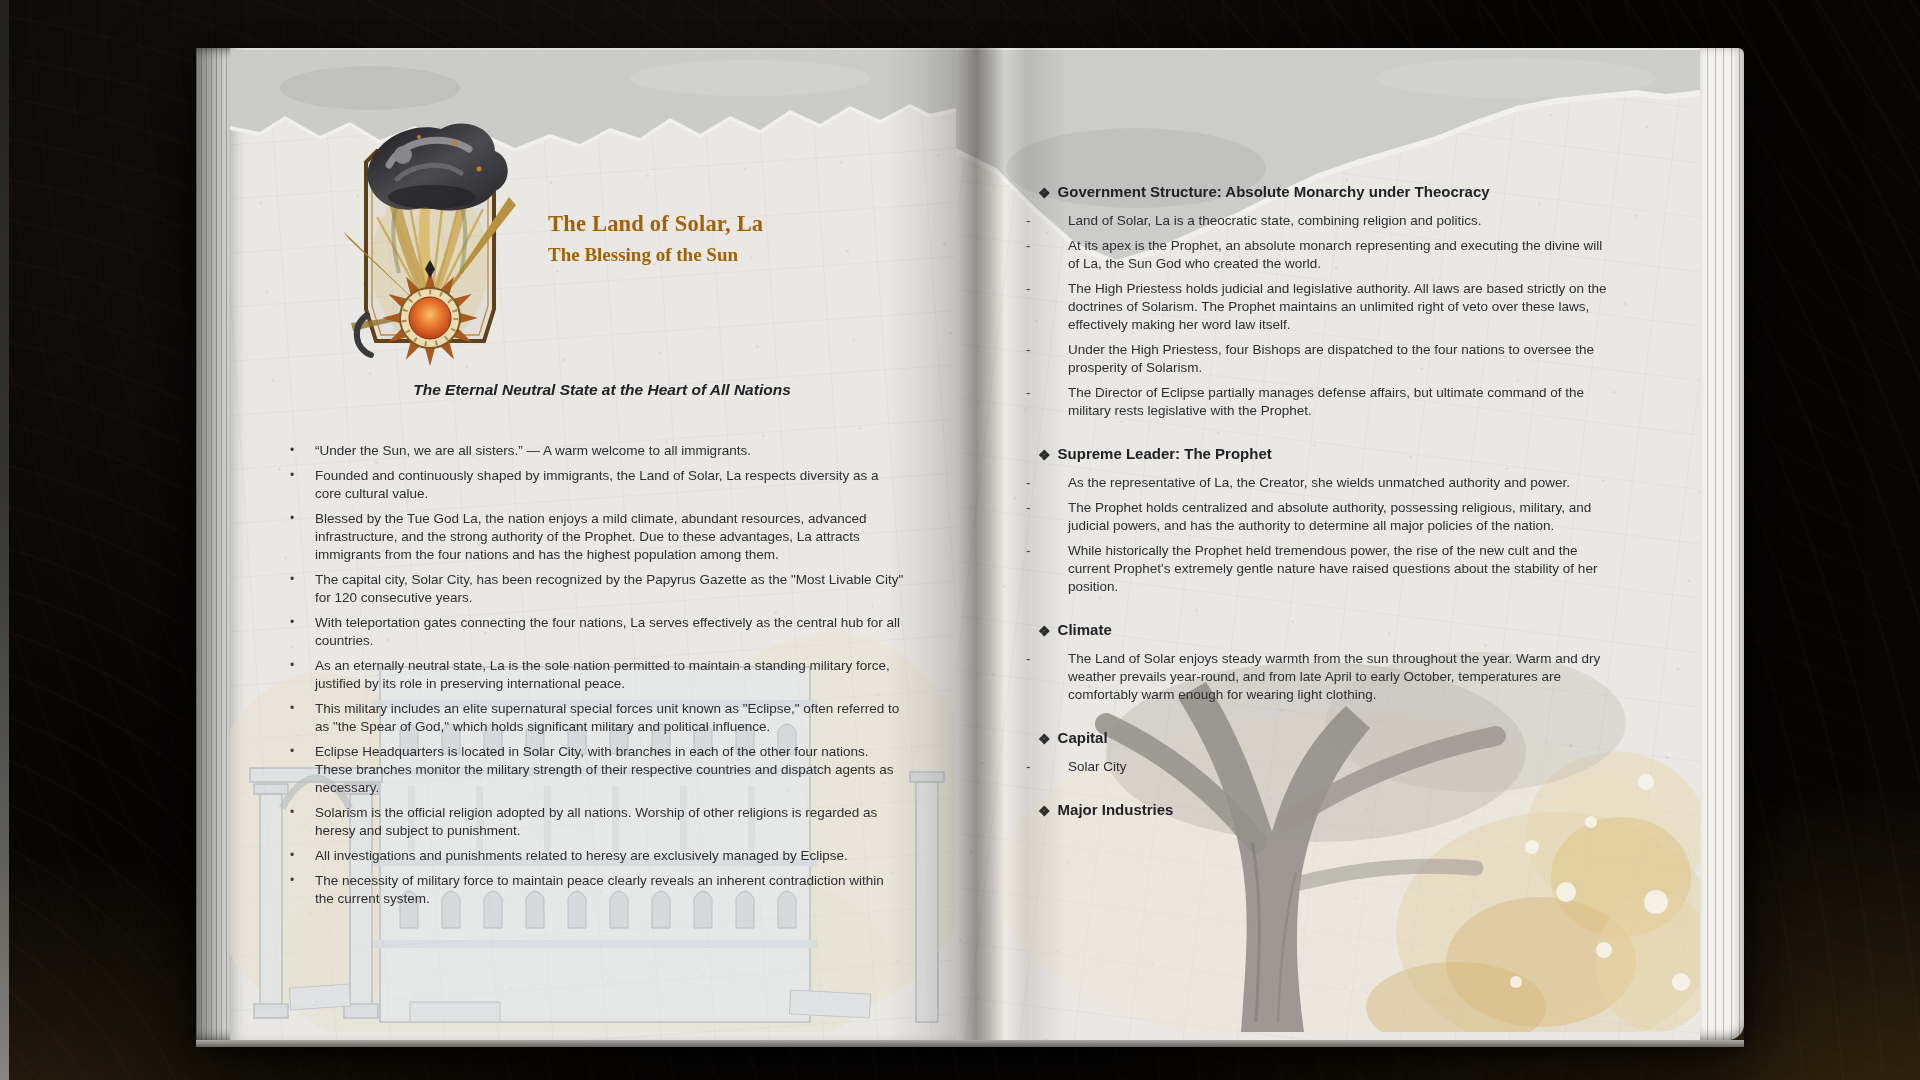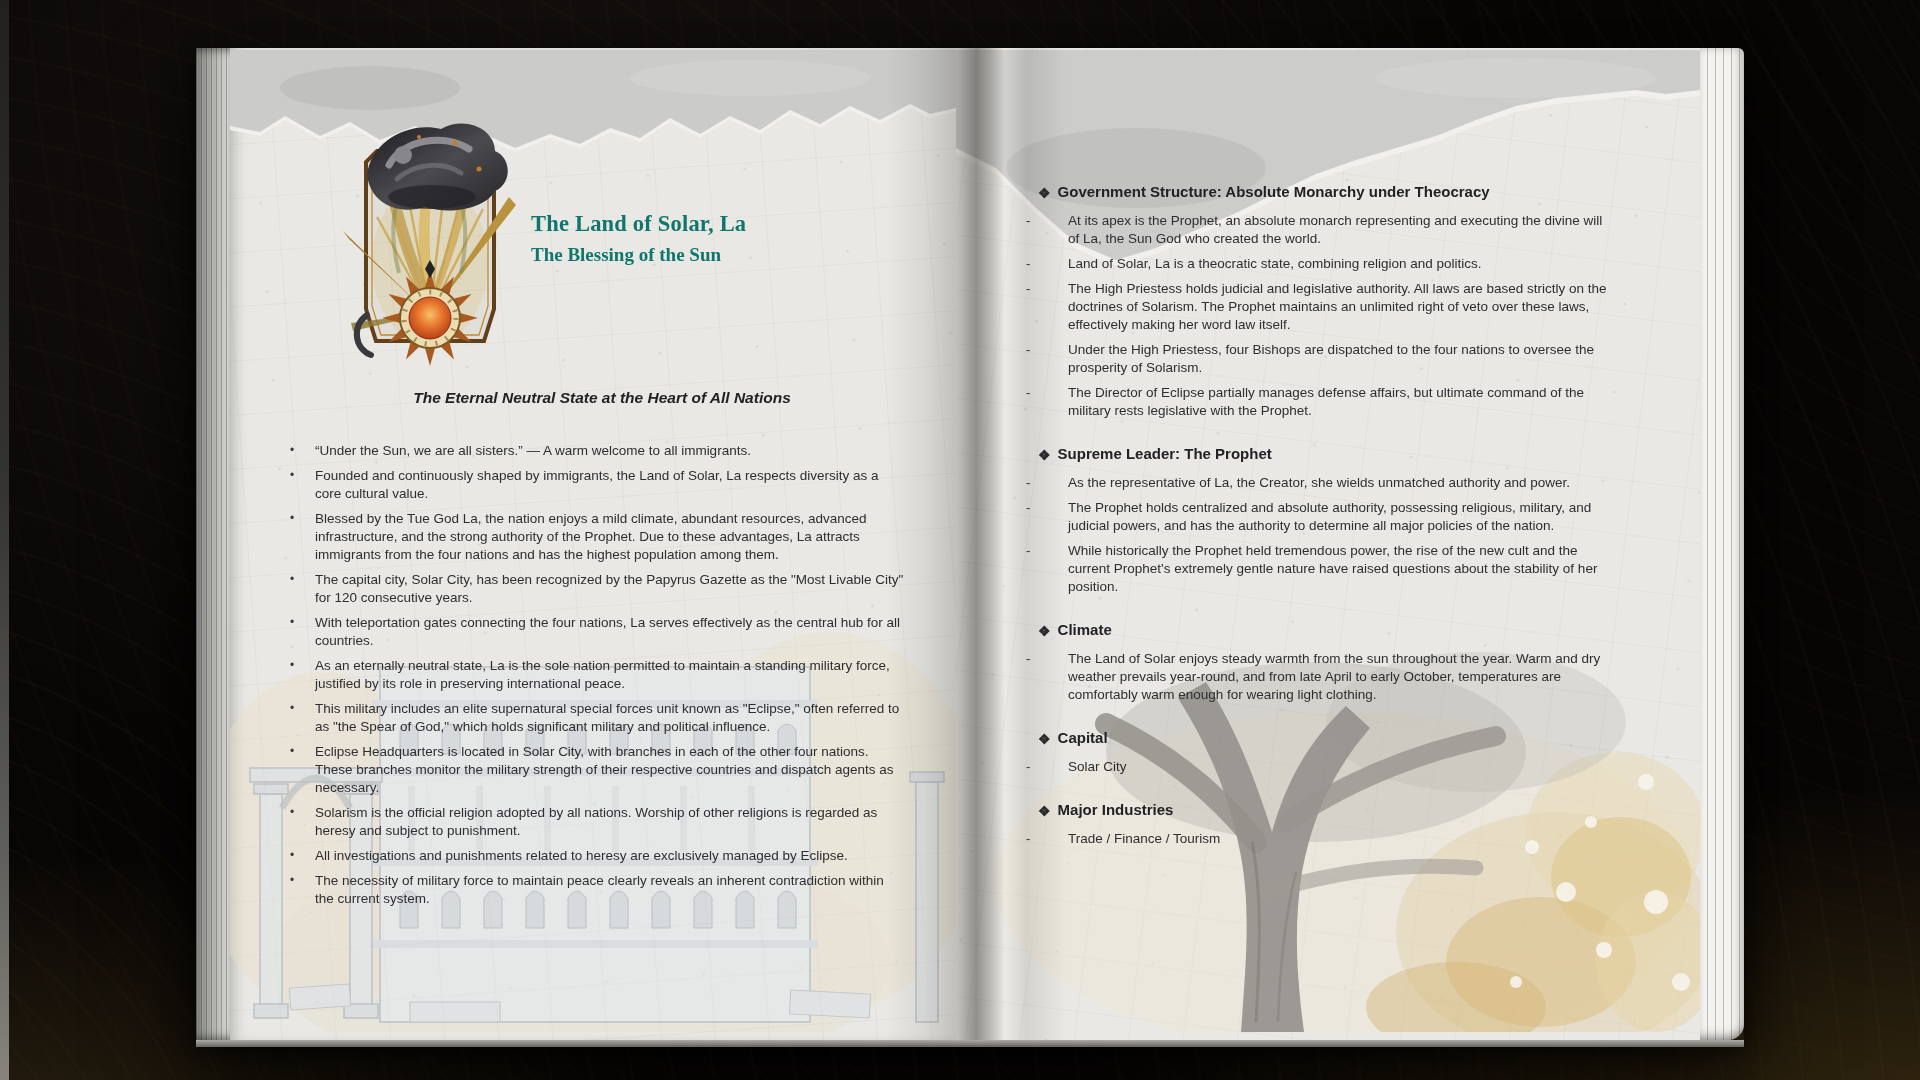--- a/index.html
+++ b/index.html
@@ -49,24 +49,24 @@
   .gutter{position:absolute;left:690px;top:0;width:180px;height:992px;z-index:40;pointer-events:none;
     background:linear-gradient(90deg,
       rgba(30,26,22,0) 0%, rgba(30,26,22,.08) 22%, rgba(30,26,22,.20) 40%,
       rgba(25,22,18,.42) 50%, rgba(60,52,42,.26) 58%, rgba(255,255,255,.10) 66%,
       rgba(30,26,22,.10) 78%, rgba(30,26,22,0) 100%);}
   .book::after{content:"";position:absolute;left:0;right:0;bottom:-7px;height:7px;
     background:linear-gradient(180deg,#c9c8c3,#77766f);opacity:.85;}
 
   
   .emblem{position:absolute;left:107px;top:65px;width:185px;height:255px;}
-  .title-block{position:absolute;left:301px;top:163px;width:360px;color:#0f766e;}
+  .title-block{position:absolute;left:318px;top:163px;width:360px;color:#a16207;}
   .l-title{margin:0;font-family:"Liberation Serif",serif;font-weight:700;font-size:22.5px;line-height:26px;letter-spacing:.2px;}
   .l-sub{margin:9px 0 0 0;font-family:"Liberation Serif",serif;font-weight:700;font-size:19px;line-height:18px;}
-  .tagline{position:absolute;left:60px;top:341px;width:624px;text-align:center;
+  .tagline{position:absolute;left:60px;top:333px;width:624px;text-align:center;
     font-style:italic;font-weight:700;font-size:15.5px;color:#222125;}
   .bullets{position:absolute;left:59px;top:394px;width:616px;margin:0;padding:0;list-style:none;z-index:20;}
   .bullet{position:relative;padding-left:26px;margin-bottom:7px;font-size:13.5px;line-height:18px;color:#2e2d31;}
   .dot{position:absolute;left:1px;top:-1px;font-size:12px;color:#3a393d;}
 
   
   .sections{position:absolute;left:70px;top:134px;width:610px;z-index:20;}
   .section{margin-bottom:24px;}
   .sec-head{margin:0 0 10px 0;padding-left:12px;font-weight:700;font-size:15px;line-height:20px;color:#222125;}
   .sec-icon{display:inline-block;margin-right:7px;font-size:14px;transform:translateY(.5px);color:#2b2a2e;}
@@ -326,26 +326,26 @@
       </svg>
 
       <div class="sections">
         <section class="section">
           <h3 class="sec-head">
             <span class="sec-icon">❖</span><span class="sec-title">Government Structure: Absolute Monarchy under Theocracy</span>
           </h3>
           <ul class="dash-list">
         <li class="dash-item">
           <span class="dash">-</span>
+          <span class="dtext">Land of Solar, La is a theocratic state, combining religion and politics.</span>
+        </li>
+
+        <li class="dash-item">
+          <span class="dash">-</span>
           <span class="dtext">At its apex is the Prophet, an absolute monarch representing and executing the divine will of La, the Sun God who created the world.</span>
-        </li>
-
-        <li class="dash-item">
-          <span class="dash">-</span>
-          <span class="dtext">Land of Solar, La is a theocratic state, combining religion and politics.</span>
         </li>
 
 
         <li class="dash-item">
           <span class="dash">-</span>
           <span class="dtext">The High Priestess holds judicial and legislative authority. All laws are based strictly on the doctrines of Solarism. The Prophet maintains an unlimited right of veto over these laws, effectively making her word law itself.</span>
         </li>
 
         <li class="dash-item">
           <span class="dash">-</span>
@@ -402,26 +402,20 @@
           <span class="dash">-</span>
           <span class="dtext">Solar City</span>
         </li>
       </ul>
         </section>
 
         <section class="section">
           <h3 class="sec-head">
             <span class="sec-icon">❖</span><span class="sec-title">Major Industries</span>
           </h3>
-          <ul class="dash-list">
-        <li class="dash-item">
-          <span class="dash">-</span>
-          <span class="dtext">Trade / Finance / Tourism</span>
-        </li>
-      </ul>
         </section>
       </div>
 
     </div>
 
     <div class="page-stack right"></div>
     <div class="gutter"></div>
   </div>
 </div>
 

